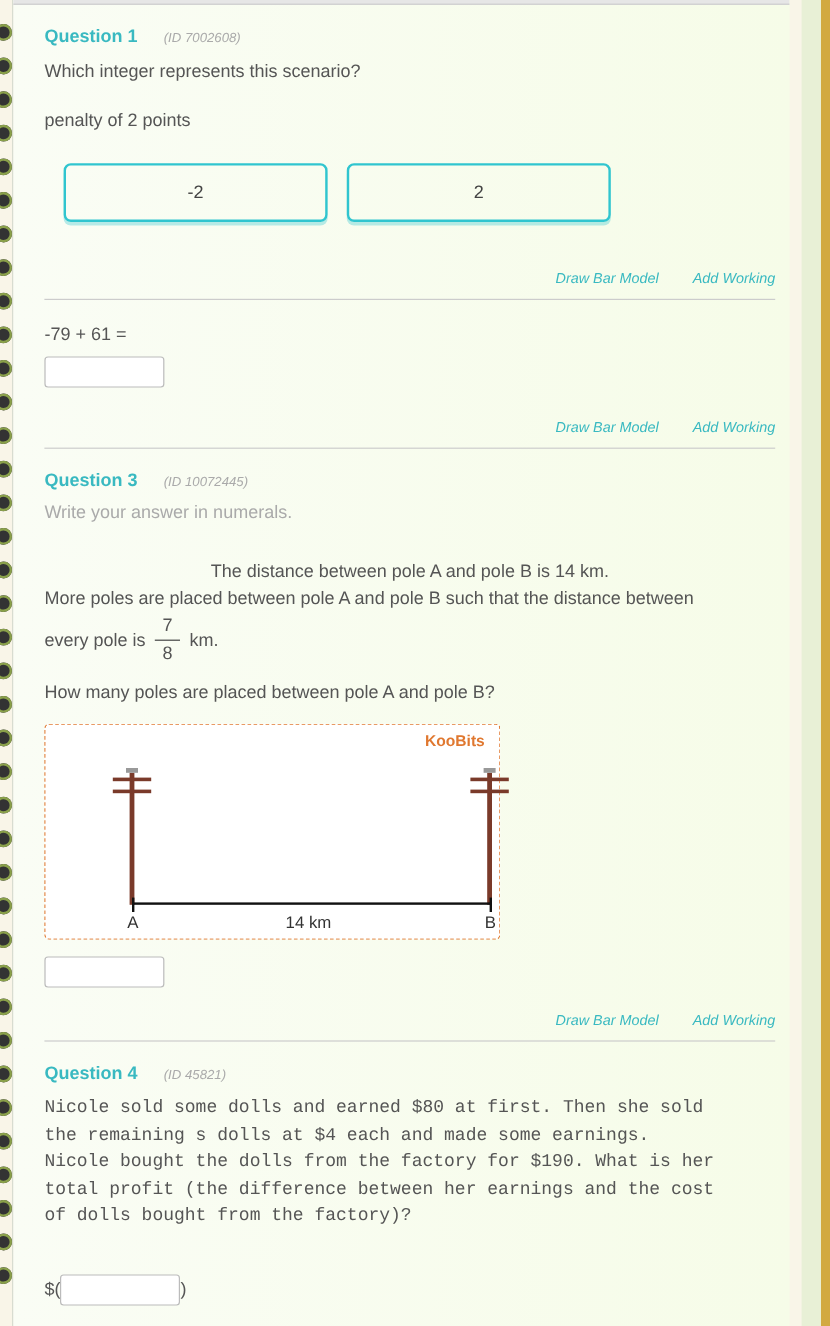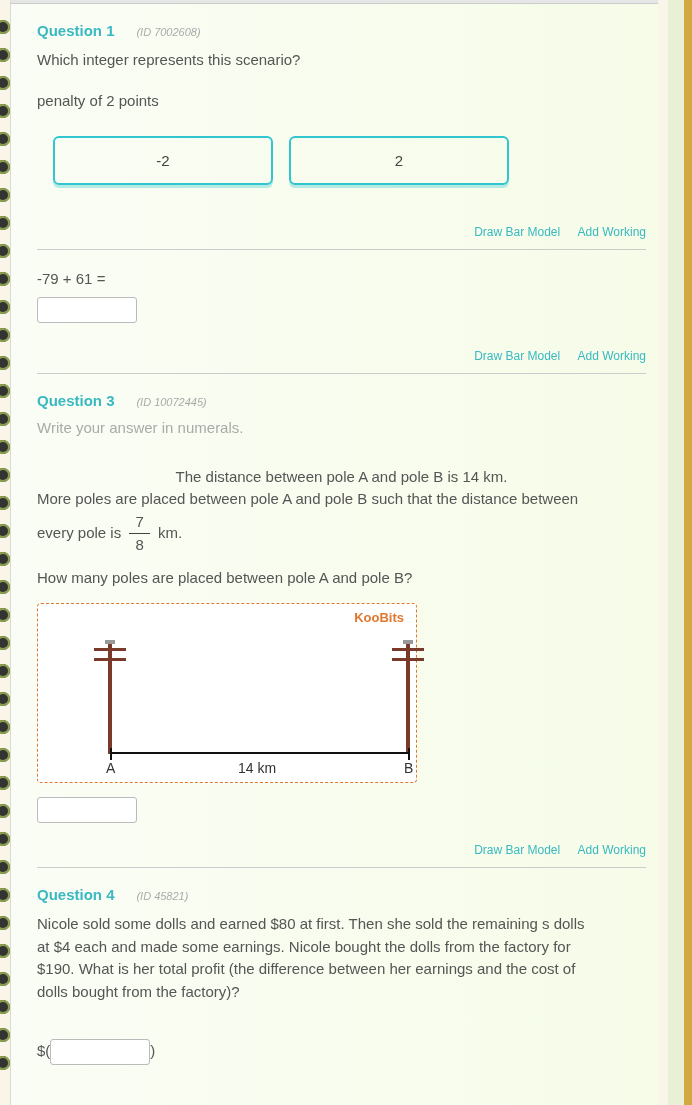--- a/index.html
+++ b/index.html
@@ -87,22 +87,23 @@
     color: #444;
     box-shadow: 0 3px 0 #30c5cf55;
     cursor: pointer;
   }
   .links {
     text-align: right;
     font-size: 12px;
   }
   .links span {
     color: #39b9c1;
-    margin-left: 14px;
+    margin-left: 25px;
     cursor: pointer;
+    font-style: italic;
   }
   .text-input {
     display: inline-block;
     border: 1px solid #bbb;
     border-radius: 3px;
     height: 26px;
     width: 100px;
     background: #fff;
     vertical-align: middle;
   }
@@ -301,19 +302,19 @@
       <span>Draw Bar Model</span>
       <span>Add Working</span>
     </div>
   </div>
 
   <div class="question" style="border-bottom:none;">
     <div class="q-head">
       <span class="q-title">Question 4</span>
       <span class="q-id">(ID 45821)</span>
     </div>
-    <div class="q-text" style="max-width:560px;">Nicole sold some dolls and earned $80 at first. Then she sold the remaining s dolls at $4 each and made some earnings. Nicole bought the dolls from the factory for $190. What is her total profit (the difference between her earnings and the cost of dolls bought from the factory)?</div>
+    <div class="q-text" style="max-width:560px;font-family:Liberation Mono, monospace;">Nicole sold some dolls and earned $80 at first. Then she sold the remaining s dolls at $4 each and made some earnings. Nicole bought the dolls from the factory for $190. What is her total profit (the difference between her earnings and the cost of dolls bought from the factory)?</div>
     <div class="inline-exp" style="margin-top:36px;">
       <span>$(</span><span class="text-input"></span><span>)</span>
     </div>
   </div>
 
 </div>
 
 </body></html>

